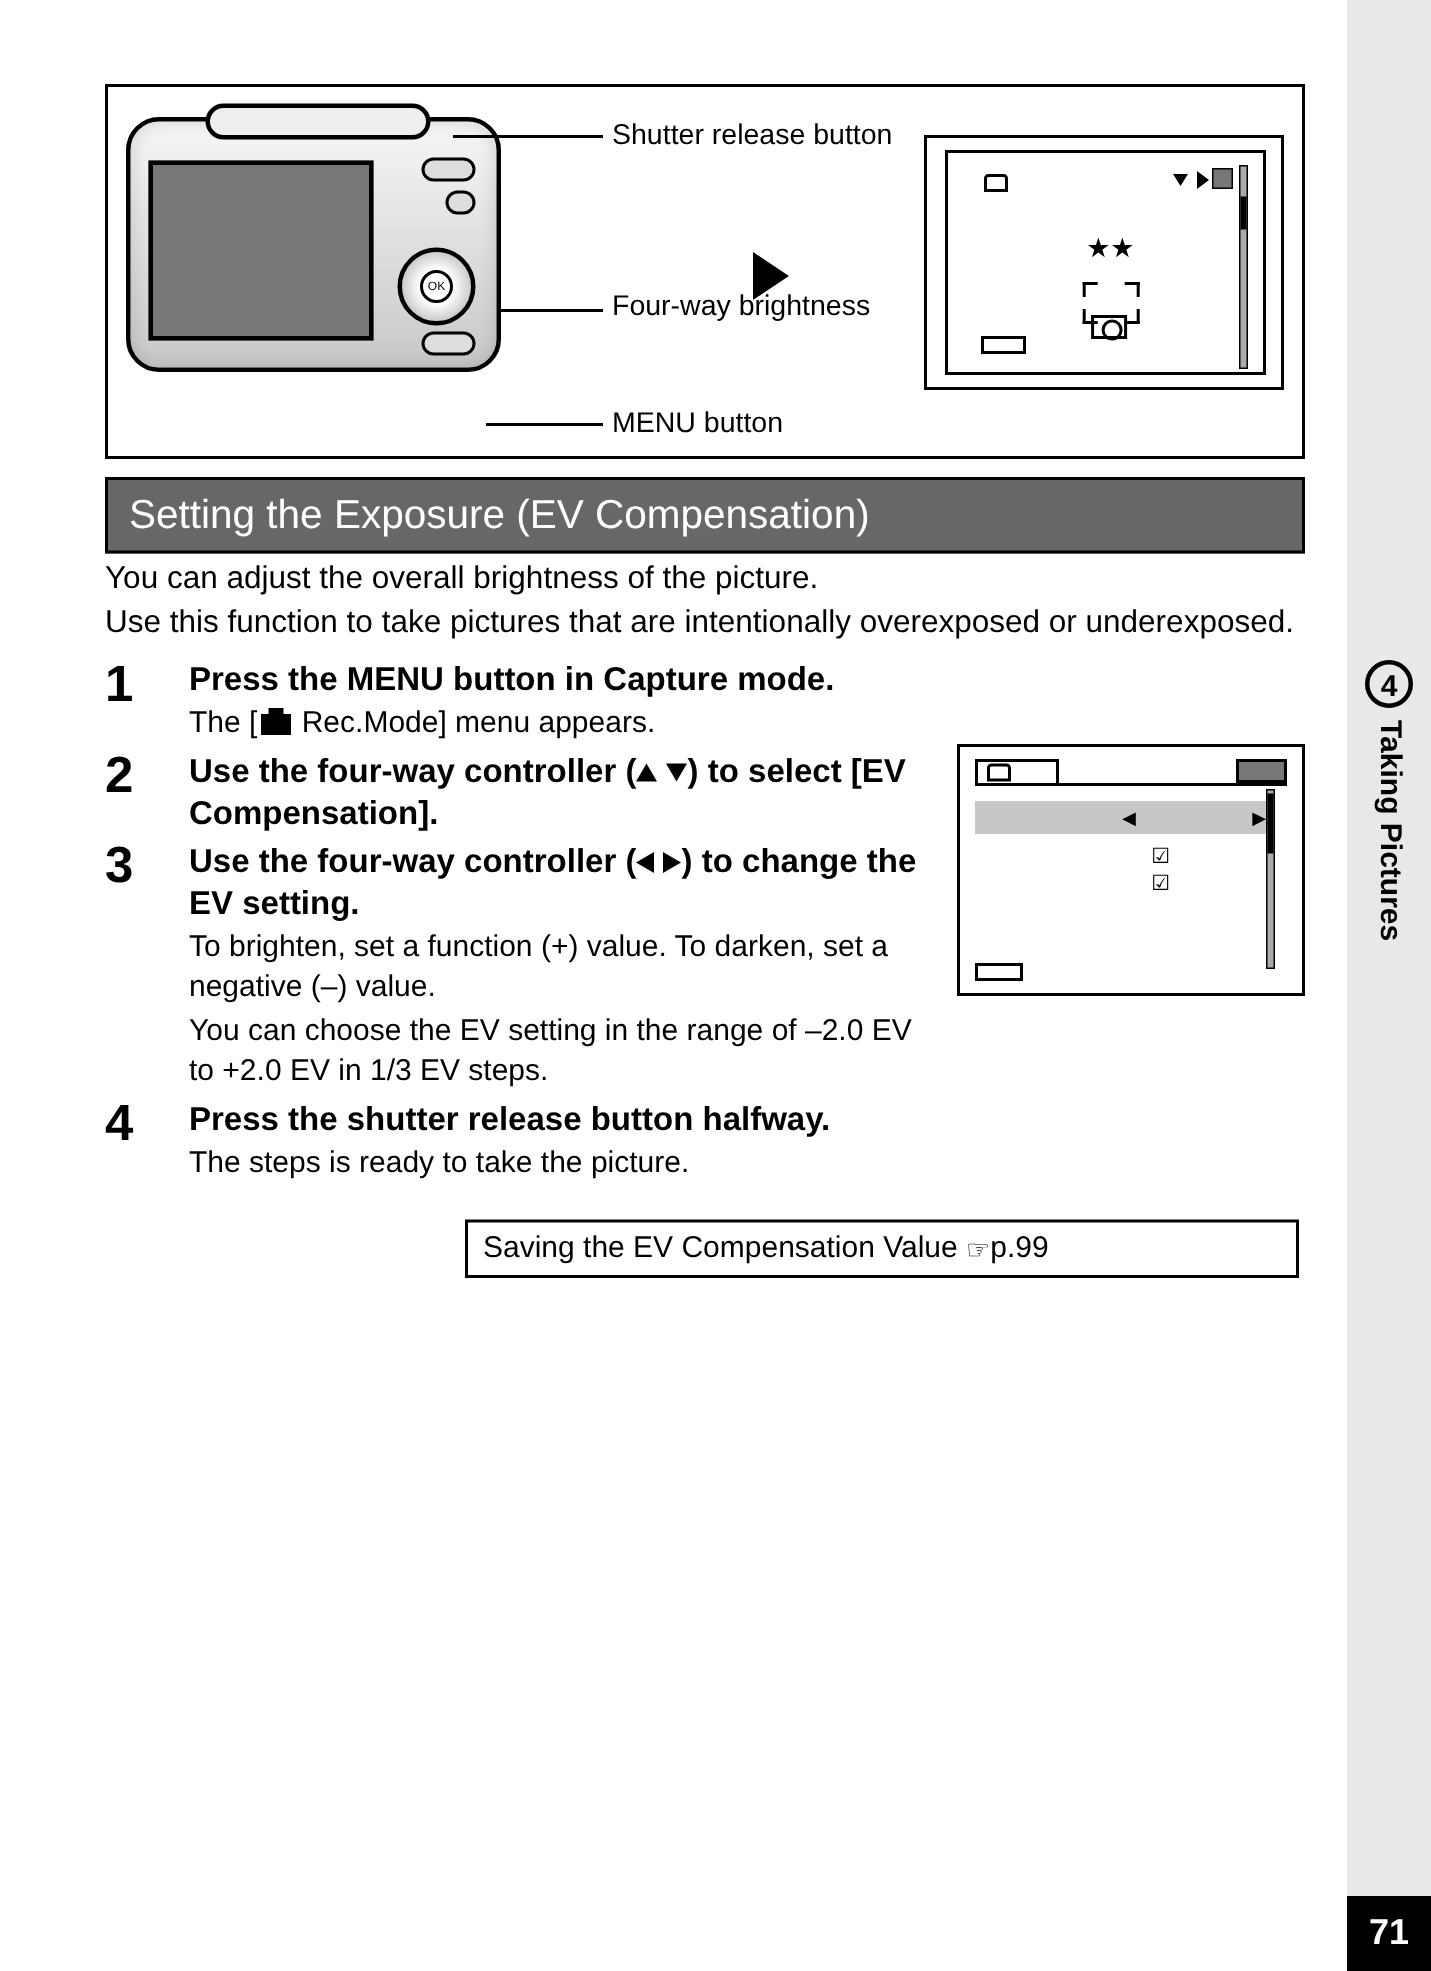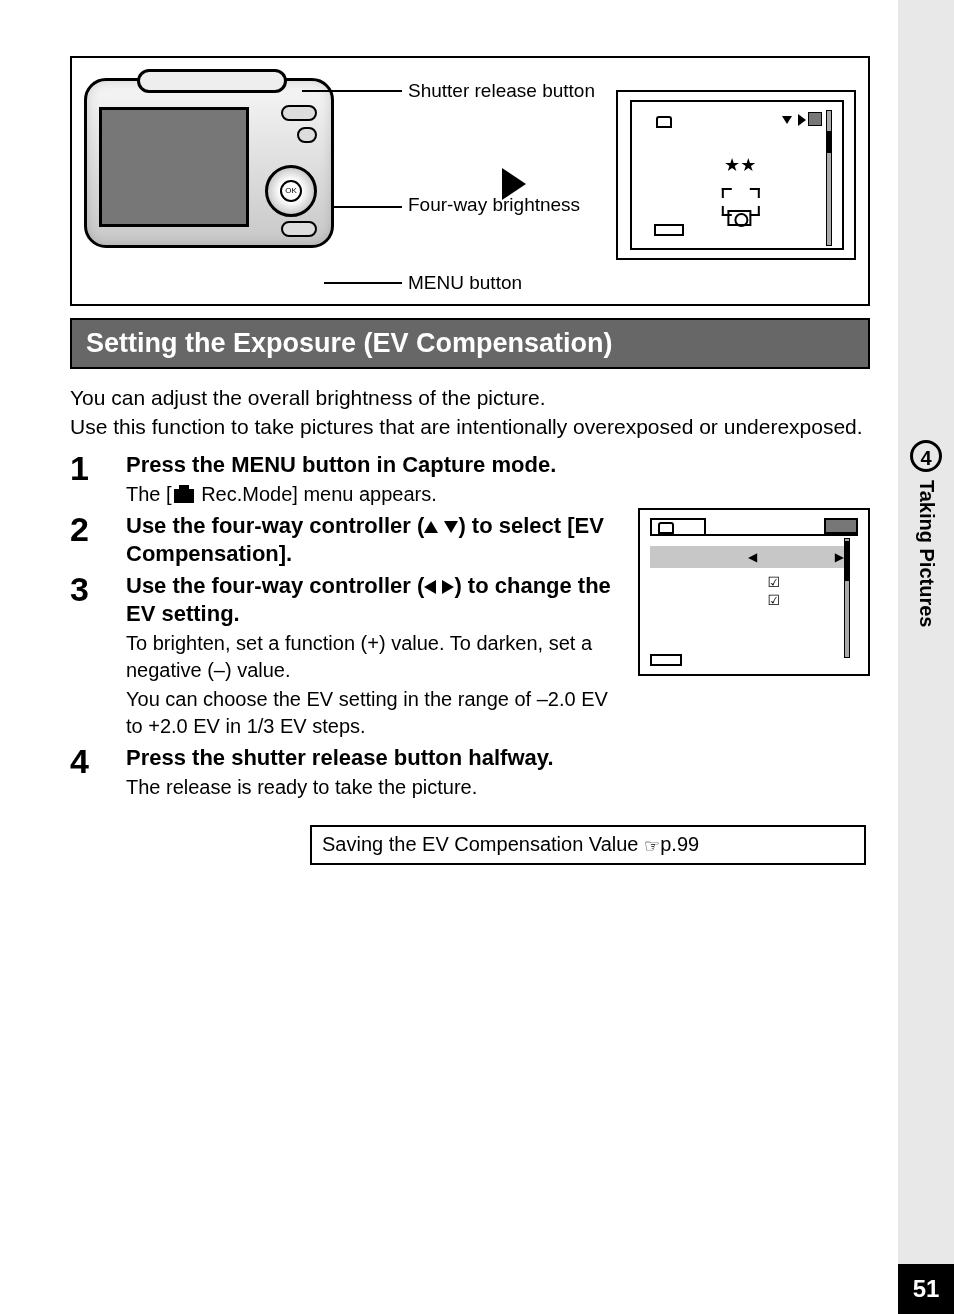--- a/index.html
+++ b/index.html
@@ -75,24 +75,24 @@
   .scrollbar { position:absolute; right:22px; top:18px; width:6px; height:136px; background:#aaa; border:1px solid #000; }
   .scroll-thumb { position:absolute; left:0; top:20px; right:0; height:22px; background:#000;}
   .stars { position:absolute; left:50%; top:52px; transform:translateX(-40%); font-size:18px;}
   .arrow-big {
     position:absolute; left:430px; top:110px; width:0; height:0;
     border-top:16px solid transparent; border-bottom:16px solid transparent; border-left:24px solid #000;
   }
   .heading-bar {
     background: #676767;
     color: #fff;
-    font-weight: bold;
+    font-weight: normal;
     font-size: 27px;
     padding: 8px 14px;
-    margin-bottom: 14px;
+    margin-bottom: 2px;
     border: 2px solid #000;
   }
   .intro { font-size: 21px; line-height: 29px; margin-bottom: 10px; }
   .steps { }
   .step { display: flex; margin-top: 4px; }
   .step-num {
     font-weight: bold; font-size: 34px;
     width: 56px; flex-shrink: 0; line-height: 34px;
   }
   .step-body { flex: 1; }
@@ -280,31 +280,31 @@
             <div class="menu-scroll-th"></div>
           </div>
         <div class="menu-btm"></div>
       </div>
     </div>
 
     <div class="step">
       <div class="step-num">4</div>
       <div class="step-body">
         <div class="step-title">Press the shutter release button halfway.</div>
-        <div class="step-desc">The release is ready to take the picture.</div>
+        <div class="step-desc">The steps is ready to take the picture.</div>
       </div>
     </div>
 
   </div>
 
   <div class="ref-box">
     <span>Saving the EV Compensation Value </span><span class="pointing">☞</span><span>p.99</span>
   </div>
 
 
 </div>
 
 <div class="side-tab">
   <div class="side-circle">4</div>
   <div class="side-label">Taking Pictures</div>
 </div>
 
-<div class="page-num-box">51</div>
+<div class="page-num-box">71</div>
 
 </body></html>

